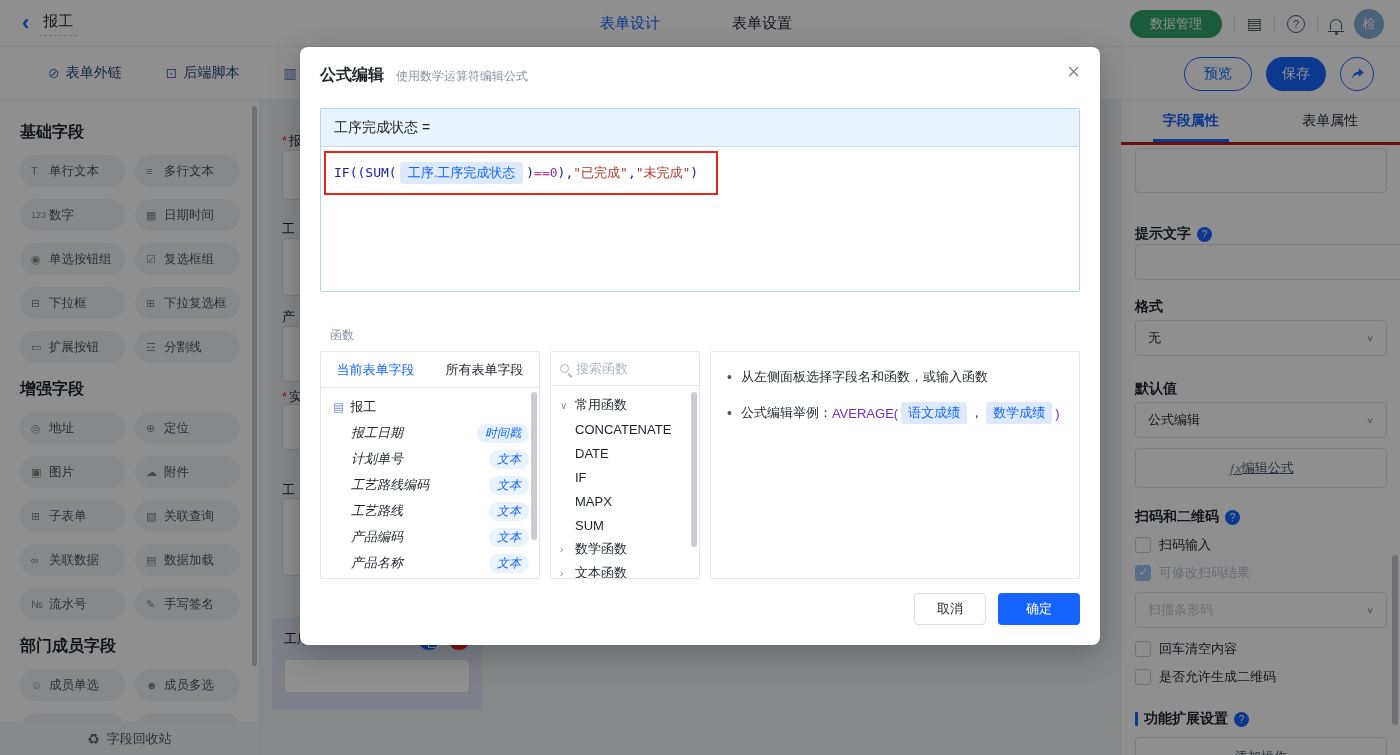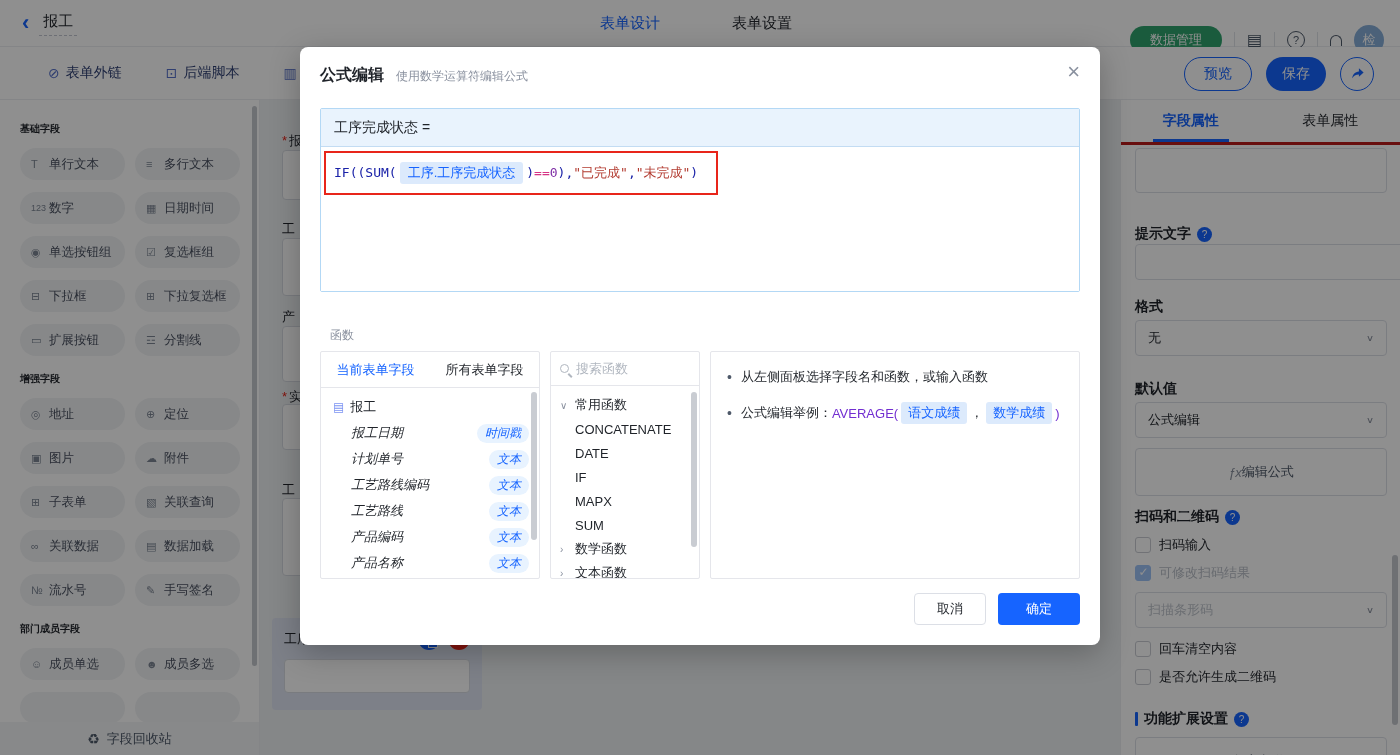--- a/index.html
+++ b/index.html
@@ -8,21 +8,21 @@
   .app { position:absolute; inset:0; }
 
   
   .topbar { position:absolute; left:0; top:0; right:0; height:47px; background:#fff;
     border-bottom:1px solid #ebedf0; display:flex; align-items:center; }
   .back { font-size:22px; color:#1664ff; font-weight:bold; margin-left:22px; line-height:1; cursor:pointer; }
   .formname { margin-left:10px; font-size:15px; color:#1f2329; border-bottom:1px dashed #c2c7d0; padding:2px 4px 4px; }
   .toptabs { position:absolute; left:600px; top:0; height:47px; display:flex; align-items:center; gap:72px; }
   .toptab { font-size:15px; color:#1f2329; cursor:pointer; }
   .toptab.active { color:#1664ff; }
-  .topright { position:absolute; right:16px; top:16px; height:47px; display:flex; align-items:center; gap:12px; }
+  .topright { position:absolute; right:16px; top:0; height:47px; display:flex; align-items:center; gap:12px; }
   .pill-green { height:28px; padding:0 20px; border-radius:14px; background:#2fa36d; color:#fff;
     font-size:13px; display:flex; align-items:center; cursor:pointer; }
   .vdiv { width:1px; height:16px; background:#dfe2e8; }
   .tb-ico { font-size:16px; color:#4e5969; line-height:1; cursor:pointer; }
   .help-circ { width:18px; height:18px; border:1.5px solid #4e5969; border-radius:50%;
     display:flex; align-items:center; justify-content:center; font-size:11px; color:#4e5969; cursor:pointer; }
   .bell { width:12px; height:11px; border:1.5px solid #4e5969; border-bottom:none;
     border-radius:7px 7px 0 0; position:relative; margin-top:2px; cursor:pointer; }
   .bell::after { content:""; position:absolute; left:-3px; right:-3px; bottom:-2px; height:1.5px; background:#4e5969; }
   .bell::before { content:""; position:absolute; left:50%; bottom:-5px; width:3px; height:3px; margin-left:-1.5px;
@@ -42,21 +42,21 @@
     border-radius:17px; font-size:14px; display:flex; align-items:center; justify-content:center; cursor:pointer; }
   .btn-save { width:60px; height:34px; background:#1664ff; color:#fff; border-radius:17px; font-size:14px;
     display:flex; align-items:center; justify-content:center; cursor:pointer; }
   .btn-share { width:34px; height:34px; border:1px solid #1664ff; border-radius:50%; background:#fff;
     display:flex; align-items:center; justify-content:center; cursor:pointer; }
 
   
   .sidebar { position:absolute; left:0; top:100px; bottom:0; width:260px; background:#fff;
     border-right:1px solid #ebedf0; overflow:hidden; }
   .side-inner { padding:14px 18px 0 20px; }
-  .side-title { font-size:10px; font-weight:bold; color:#1f2329; margin:8px 0 12px; }
+  .side-title { font-size:16px; font-weight:bold; color:#1f2329; margin:8px 0 12px; }
   .chip-grid { display:flex; flex-wrap:wrap; gap:12px 10px; margin-bottom:16px; }
   .chip { width:105px; height:32px; background:#f1f3f5; border-radius:16px; display:flex; align-items:center;
     padding-left:11px; cursor:grab; }
   .chip .ci { width:18px; font-size:11px; color:#7d8694; text-align:left; }
   .chip .cl { font-size:12.5px; color:#4a5160; white-space:nowrap; }
   .side-scroll { position:absolute; right:2px; top:6px; width:5px; height:560px; background:#c5c8ce; border-radius:3px; }
   .recycle-bar { position:absolute; left:0; right:0; bottom:0; height:33px; background:#f3f4f6;
     display:flex; align-items:center; justify-content:center; gap:7px; font-size:13px; color:#4e5969; cursor:pointer; }
   .recycle-bar .ri { font-size:14px; color:#4e5969; }
 
@@ -89,22 +89,22 @@
   .rb-tab.active::after { content:""; position:absolute; bottom:0; left:50%; margin-left:-38px; width:76px; height:3px; background:#1664ff; }
   .rb-el { position:absolute; left:14px; width:252px; }
   .rb-label { font-size:14px; font-weight:bold; color:#1f2329; display:flex; align-items:center; gap:6px; }
   .q-badge { width:15px; height:15px; border-radius:50%; background:#1664ff; color:#fff; font-size:10px;
     display:flex; align-items:center; justify-content:center; font-weight:normal; }
   .rb-input { height:36px; border:1px solid #dcdfe6; border-radius:4px; background:#fff; width:100%; font-size:13px; padding:0 10px; }
   .rb-select { height:36px; border:1px solid #dcdfe6; border-radius:4px; background:#fff; display:flex;
     align-items:center; padding:0 12px; font-size:13px; color:#1f2329; cursor:pointer; }
   .rb-select .chev { margin-left:auto; color:#8a919f; font-size:11px; transform:scaleY(0.8); }
   .rb-select.disabled { color:#bfc4cc; cursor:default; }
-  .rb-btn { height:48px; border:1px solid #dcdfe6; border-radius:4px; background:#fff; display:flex;
-    align-items:center; justify-content:center; gap:0; font-size:13px; color:#4e5969; cursor:pointer; }
+  .rb-btn { height:40px; border:1px solid #dcdfe6; border-radius:4px; background:#fff; display:flex;
+    align-items:center; justify-content:center; gap:0; font-size:13px; color:#4e5969; cursor:pointer;text-decoration:underline; }
   .cb-row { display:flex; align-items:center; gap:8px; font-size:13px; color:#1f2329; cursor:pointer; }
   .cb { width:16px; height:16px; border:1px solid #c9ccd2; border-radius:3px; background:#fff; flex:none; }
   .cb.checked { background:#9ec2f7; border-color:#9ec2f7; position:relative; }
   .cb.checked::after { content:"✓"; position:absolute; left:2.5px; top:-1px; color:#fff; font-size:12px; }
   .cb-row.disabled { color:#b9bec7; }
   .sec-title { font-size:14px; font-weight:bold; color:#1f2329; display:flex; align-items:center; gap:6px; }
   .sec-bar { width:3px; height:14px; background:#1664ff; border-radius:1px; }
   .rb-scroll { position:absolute; right:2px; top:455px; width:6px; height:170px; background:#c5c8ce; border-radius:3px; }
 
   

